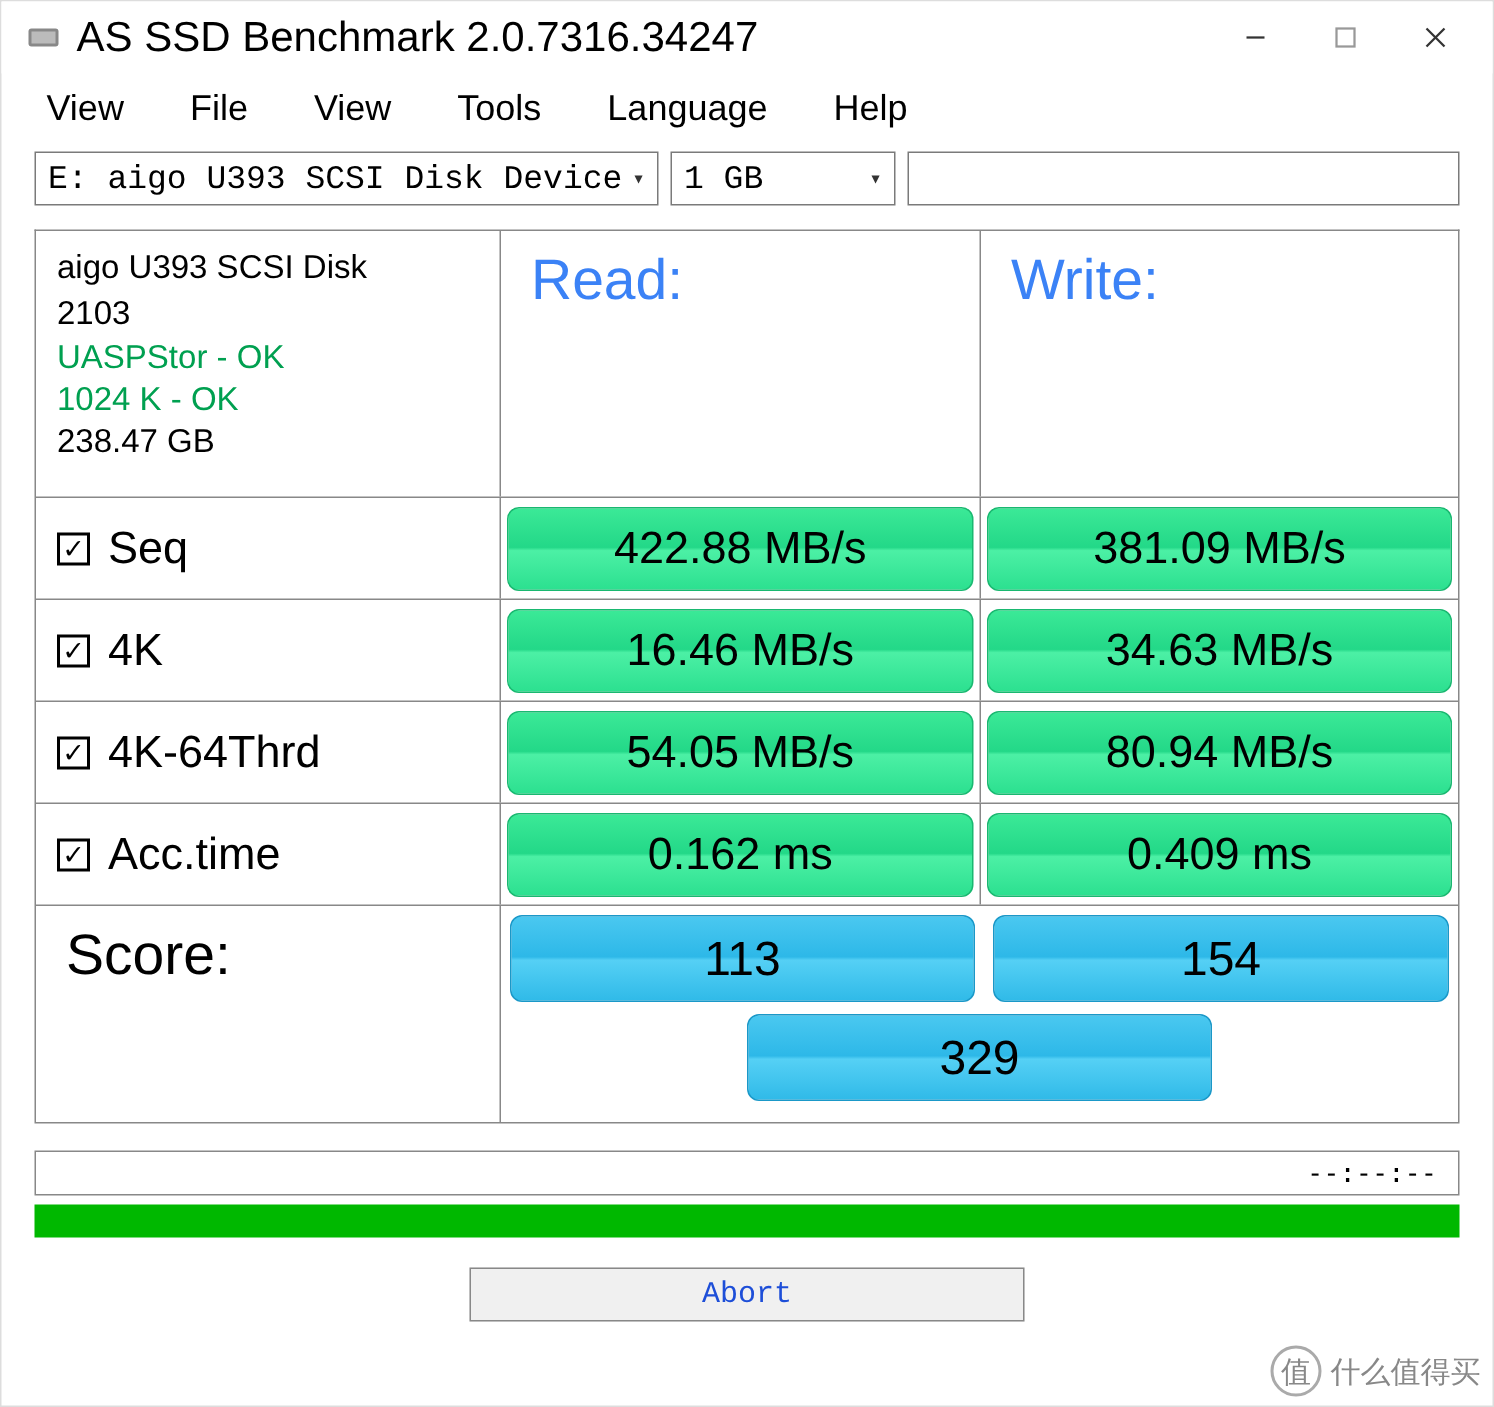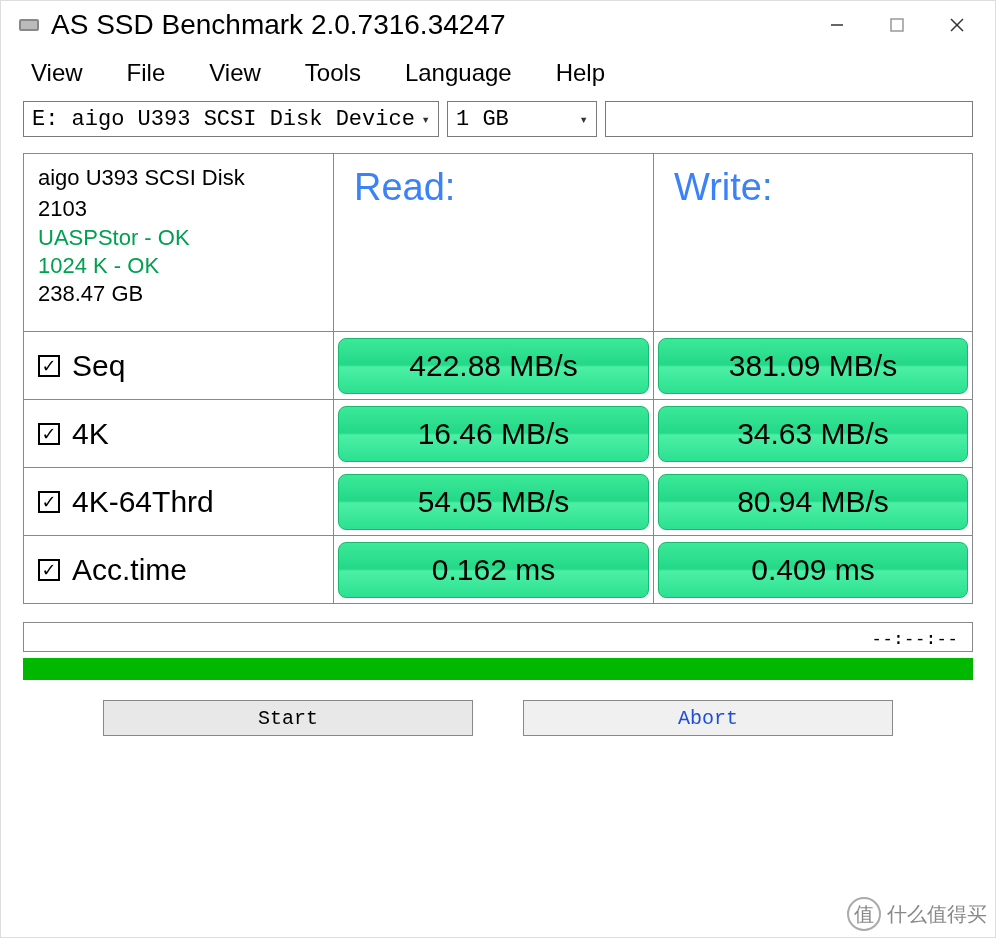--- a/index.html
+++ b/index.html
@@ -218,32 +218,46 @@
         <span>Acc.time</span>
       </div>
       <div class="cell-data cell-read">
           <div class="green-pill">0.162 ms</div>
         </div>
       <div class="cell-data cell-write">
           <div class="green-pill">0.409 ms</div>
         </div>
     </div>
 
+    <div class="score-block">
+      <div class="score-row1">
+        <div class="score-label">Score:</div>
+        <div class="score-cells">
+          <div class="blue-pill blue-read">113</div>
+          <div class="blue-pill blue-write">154</div>
+        </div>
+      </div>
+      <div class="score-row2">
+        <div class="spacer-left"></div>
+        <div class="combined-wrap">
+          <div class="blue-pill blue-total">329</div>
+        </div>
+      </div>
+    </div>
 
   </div>
 
   <div class="progress-area">
     <div class="progress-empty">
       <span>--:--:--</span>
     </div>
     <div class="progress-green"></div>
   </div>
 
   <div class="buttons">
-    <div class="action-btn">Start</div>
     <div class="action-btn disabled">Abort</div>
   </div>
 
   <div class="watermark">
     <span class="wm-circle">值</span>
     <span>什么值得买</span>
   </div>
 
 </div>
 

